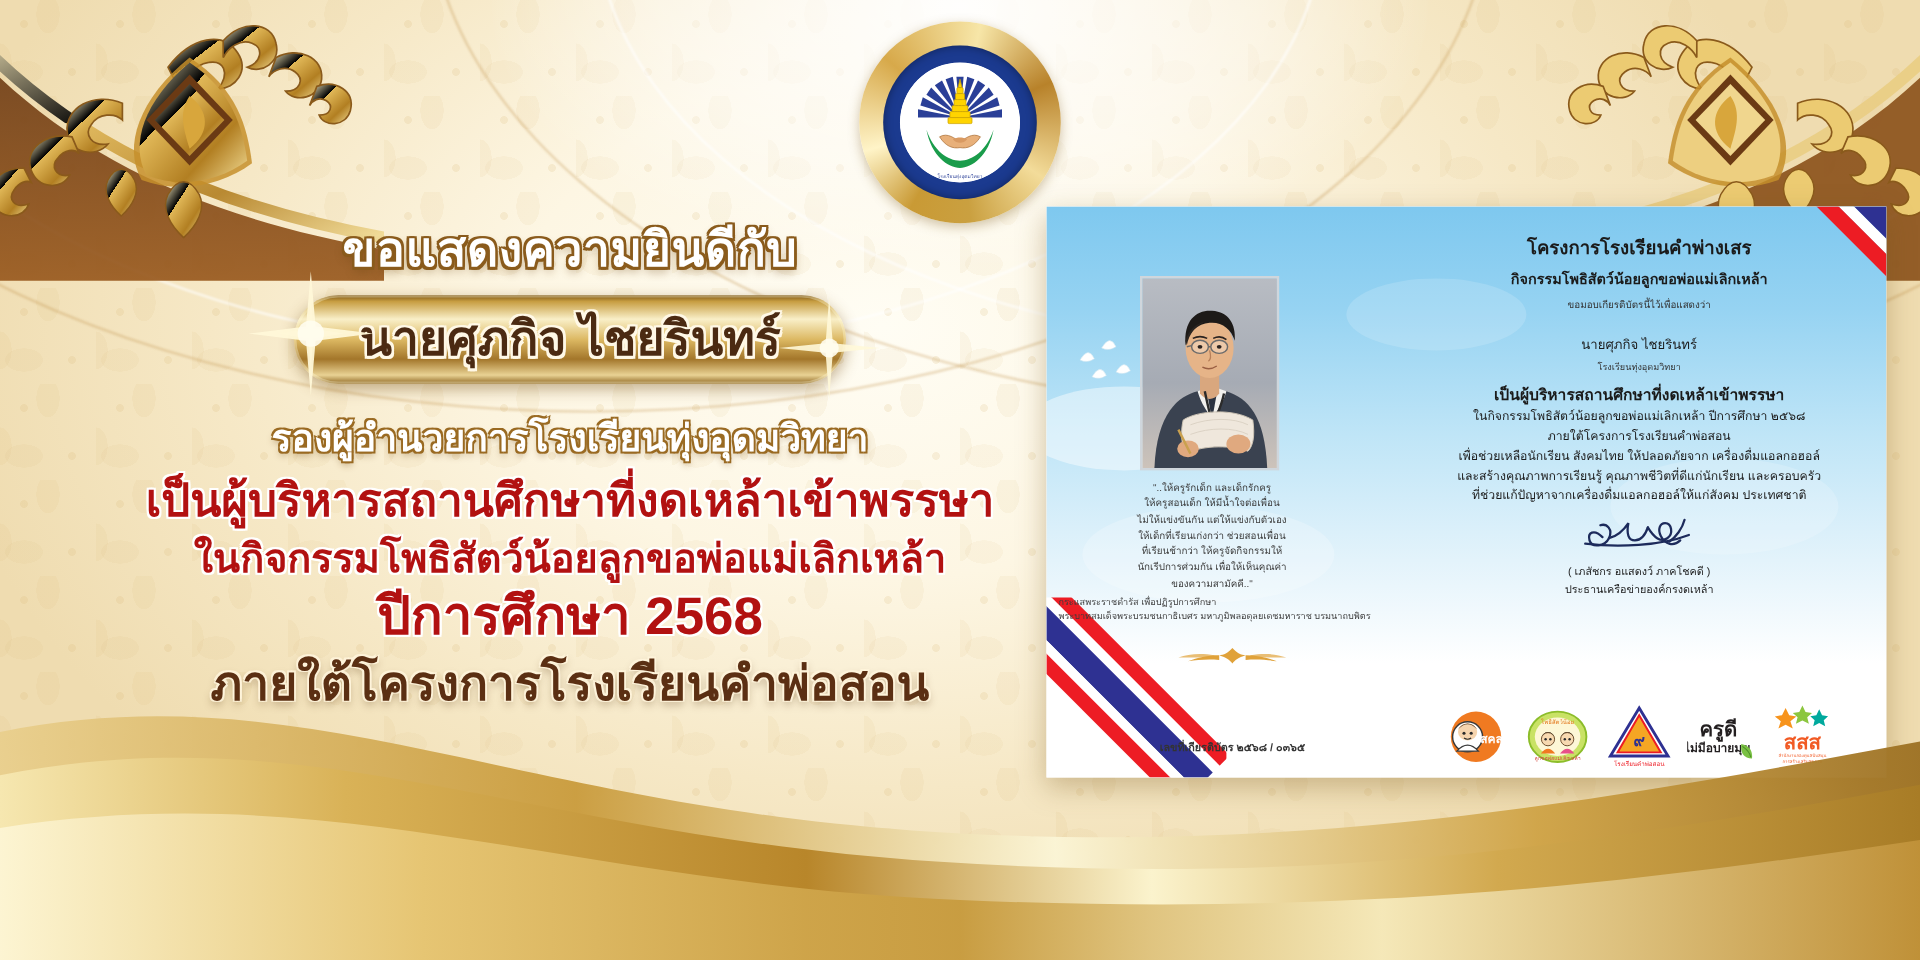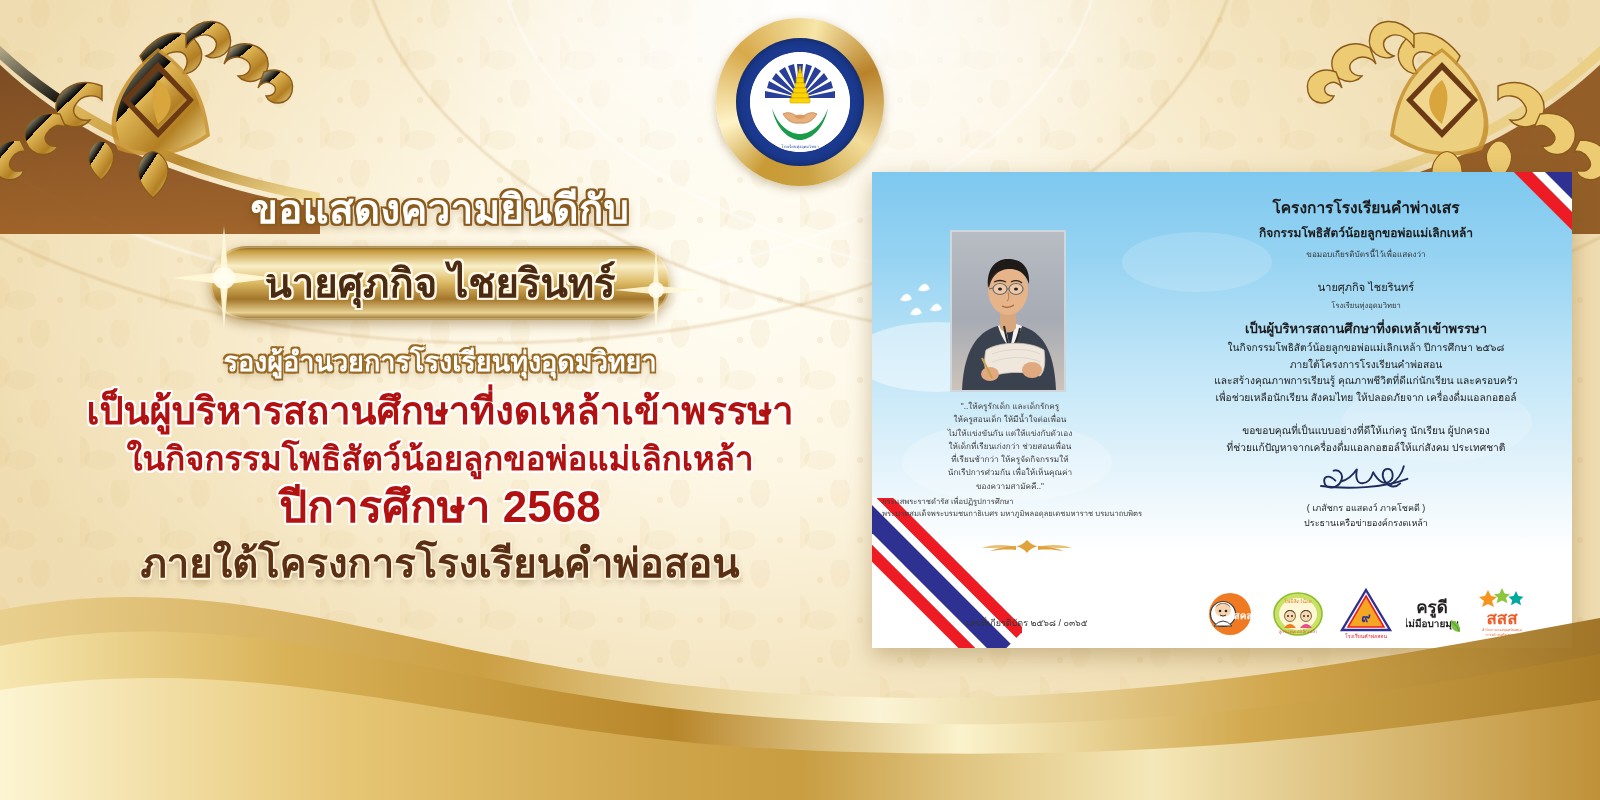--- a/index.html
+++ b/index.html
@@ -72,20 +72,21 @@
   }
   .emblem .disc{
     width:100px;height:100px;border-radius:50%;background:#ffffff;
     position:relative;overflow:hidden;
   }
 
   
   .left-col{
     position:absolute;left:0;top:186px;width:880px;
     text-align:center;
+    padding-left:35px;
   }
   .congrats{
     font-size:40px;font-weight:bold;letter-spacing:.5px;
     color:#ffffff;line-height:1.15;
     text-shadow:
       -2px -2px 0 #8a5b1c, 2px -2px 0 #8a5b1c, -2px 2px 0 #8a5b1c, 2px 2px 0 #8a5b1c,
       0 -2px 0 #8a5b1c, 0 2px 0 #8a5b1c, -2px 0 0 #8a5b1c, 2px 0 0 #8a5b1c,
       0 4px 8px rgba(110,70,20,.45);
   }
 
@@ -101,21 +102,21 @@
     font-size:40px;font-weight:bold;color:#4b2a12;line-height:1;
     text-shadow:
       -2px -2px 0 #fff8e6, 2px -2px 0 #fff8e6, -2px 2px 0 #fff8e6, 2px 2px 0 #fff8e6,
       0 -2px 0 #fff8e6, 0 2px 0 #fff8e6, -2px 0 0 #fff8e6, 2px 0 0 #fff8e6;
   }
   .sparkle{position:absolute;width:120px;height:120px;pointer-events:none;}
   .sparkle.s1{left:-46px;top:-28px;}
   .sparkle.s2{right:-46px;bottom:-30px;}
 
   .role{
-    margin-top:20px;font-size:27px;color:#ffffff;font-weight:bold;
+    margin-top:20px;font-size:31px;color:#ffffff;font-weight:bold;
     text-shadow:
       -1.6px -1.6px 0 #9a6a22, 1.6px -1.6px 0 #9a6a22, -1.6px 1.6px 0 #9a6a22, 1.6px 1.6px 0 #9a6a22,
       0 3px 6px rgba(110,70,20,.4);
   }
   .red-line{
     color:#b21111;font-weight:bold;line-height:1.18;
     text-shadow:
       -1.7px -1.7px 0 #fff, 1.7px -1.7px 0 #fff, -1.7px 1.7px 0 #fff, 1.7px 1.7px 0 #fff,
       0 -1.7px 0 #fff, 0 1.7px 0 #fff, -1.7px 0 0 #fff, 1.7px 0 0 #fff;
   }
@@ -158,21 +159,21 @@
     position:absolute;left:18px;top:228px;width:240px;text-align:center;
     font-size:8.2px;line-height:1.62;color:#3b3b3b;
   }
   .attrib{
     position:absolute;left:10px;top:324px;width:280px;
     font-size:7.6px;line-height:1.6;color:#3b3b3b;
   }
   .divider-orn{position:absolute;left:100px;top:366px;width:110px;height:16px;}
   .cert-no{
     position:absolute;left:30px;bottom:18px;width:250px;text-align:center;
-    font-size:9px;color:#333;
+    font-size:9px;color:#333;font-weight:bold;
   }
 
   .cert-main{
     position:absolute;left:300px;top:26px;width:388px;text-align:center;color:#1b1b1b;
   }
   .cm-title{font-size:15.5px;font-weight:bold;line-height:1.3;}
   .cm-sub{font-size:12px;font-weight:bold;margin-top:5px;}
   .cm-small{font-size:8.2px;margin-top:6px;color:#333;}
   .cm-name{font-size:11px;margin-top:17px;}
   .cm-school{font-size:7.6px;margin-top:3px;color:#333;}
@@ -466,24 +467,23 @@
 
     <div class="cert-main">
       <div class="cm-title">โครงการโรงเรียนคำพ่างเสร</div>
       <div class="cm-sub">กิจกรรมโพธิสัตว์น้อยลูกขอพ่อแม่เลิกเหล้า</div>
       <div class="cm-small">ขอมอบเกียรติบัตรนี้ไว้เพื่อแสดงว่า</div>
       <div class="cm-name">นายศุภกิจ  ไชยรินทร์</div>
       <div class="cm-school">โรงเรียนทุ่งอุดมวิทยา</div>
       <div class="cm-role">เป็นผู้บริหารสถานศึกษาที่งดเหล้าเข้าพรรษา</div>
       <div class="cm-line">ในกิจกรรมโพธิสัตว์น้อยลูกขอพ่อแม่เลิกเหล้า  ปีการศึกษา ๒๕๖๘</div>
       <div class="cm-line">ภายใต้โครงการโรงเรียนคำพ่อสอน</div>
+      <div class="cm-line">เพื่อช่วยเหลือนักเรียน  สังคมไทย ให้ปลอดภัยจาก เครื่องดื่มแอลกอฮอล์</div>
       <div class="cm-line">และสร้างคุณภาพการเรียนรู้ คุณภาพชีวิตที่ดีแก่นักเรียน และครอบครัว</div>
-      <div class="cm-line">เพื่อช่วยเหลือนักเรียน  สังคมไทย ให้ปลอดภัยจาก เครื่องดื่มแอลกอฮอล์</div>
-
-      <div class="cm-thanks">ขอขอบคุณที่เป็นแบบอย่างที่ดีให้แก่ครู นักเรียน ผู้ปกครอง</div>
+
       <div class="cm-line">ที่ช่วยแก้ปัญหาจากเครื่องดื่มแอลกอฮอล์ให้แก่สังคม ประเทศชาติ</div>
 
 
       <svg class="sig" viewBox="0 0 160 40">
         <g fill="none" stroke="#1d2b5c" stroke-width="2.1" stroke-linecap="round">
           <path d="M46,24 c-8,-8 -14,-4 -12,3 c2,7 14,6 18,-2 c4,-8 -2,-14 -8,-12"></path>
           <path d="M52,25 c8,-2 14,-8 18,-14 c-2,10 0,16 6,16 c6,0 10,-6 12,-12"></path>
           <path d="M88,15 c6,10 12,14 18,10 c6,-4 4,-14 -2,-14 c-5,0 -7,6 -4,12 c4,8 12,10 18,4"></path>
           <path d="M108,28 c6,-4 12,-12 14,-20"></path>
           <path d="M30,30 c30,4 70,2 96,-8"></path>

